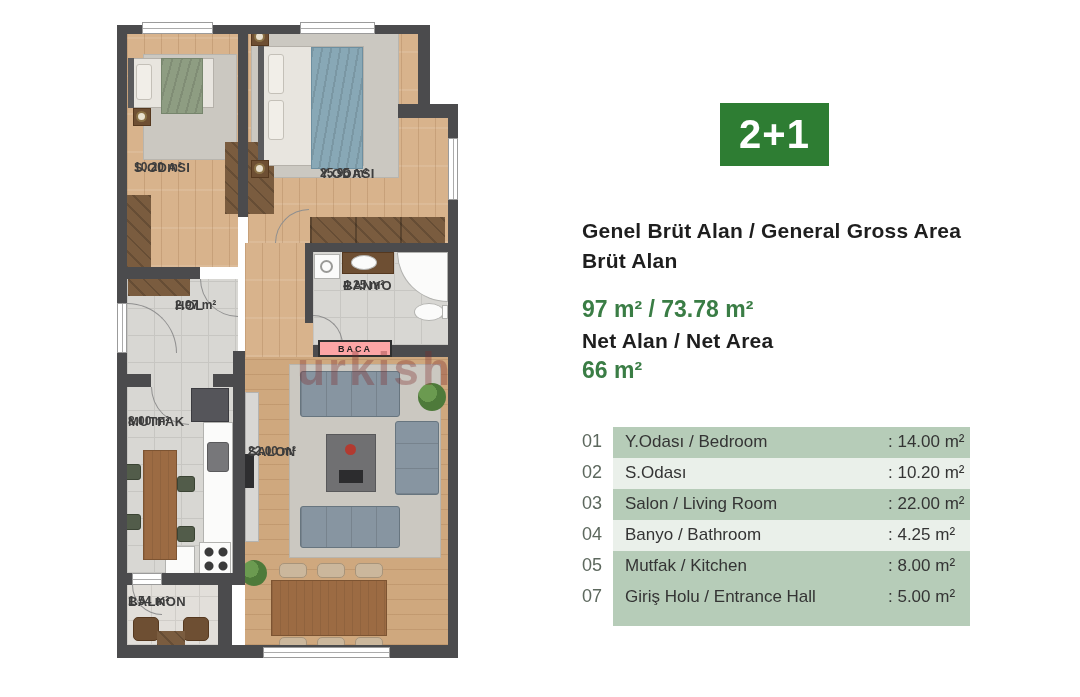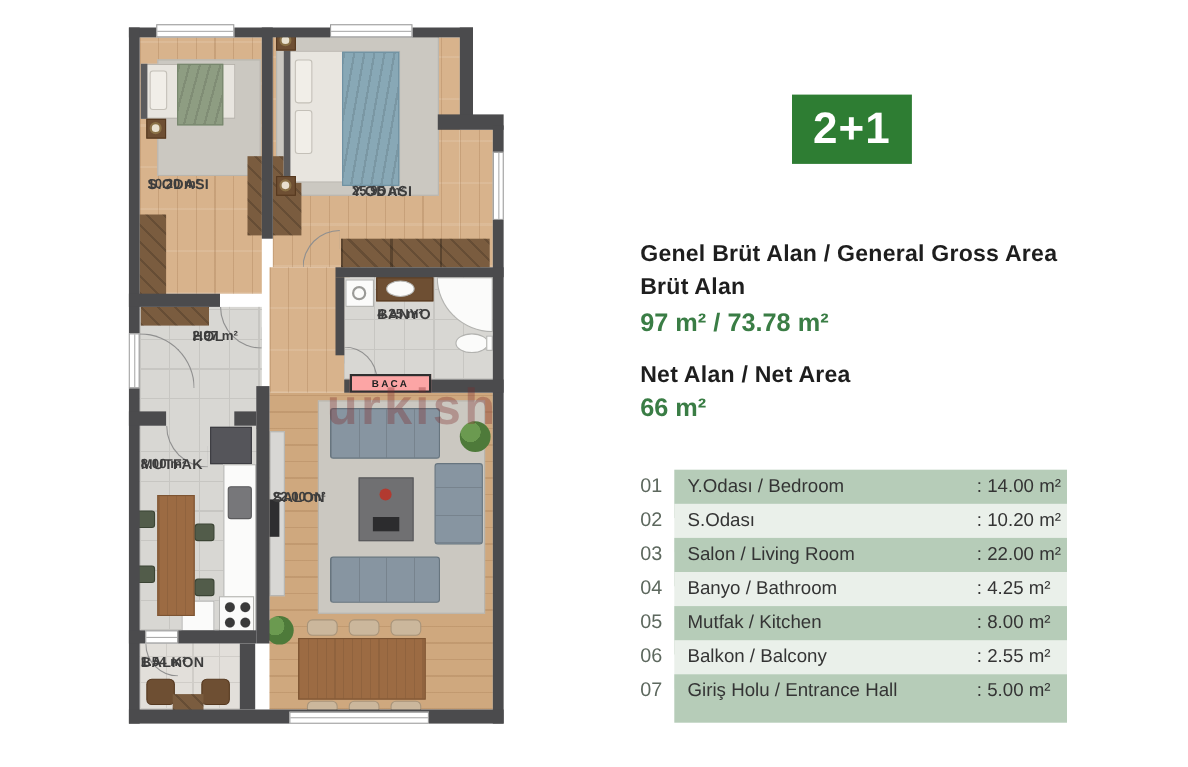--- a/index.html
+++ b/index.html
@@ -37,25 +37,25 @@
   .chairK{background:#525c4a;border:1px solid #3b4434;border-radius:3px;}
   .chairD{background:#cbb79c;border:1px solid #a8947a;border-radius:5px;}
   .plant{border-radius:50%;background:radial-gradient(circle at 35% 35%,#6b9a50 0 35%,#4e7a3a 36% 100%);}
   .rlabel{text-align:center;color:#3d3d3d;font-weight:bold;line-height:15px;z-index:6;width:90px;}
   .rlabel .n{font-size:13px;letter-spacing:.4px;}
   .rlabel .a{font-size:12px;}
   #baca{left:201px;top:326px;width:74px;height:17px;background:#fca5a5;border:2px solid #2f2f2f;z-index:6;
         font-size:9px;font-weight:bold;letter-spacing:2px;color:#222;display:flex;align-items:center;justify-content:center;}
   #wmark{left:180px;top:328px;z-index:7;font-size:46px;font-weight:bold;letter-spacing:3px;color:rgba(125,44,44,.34);white-space:nowrap;}
   
-  #badge{position:absolute;left:720px;top:86px;width:109px;height:63px;background:var(--badge_green,#2e7d33);
+  #badge{position:absolute;left:720px;top:103px;width:109px;height:63px;background:var(--badge_green,#2e7d33);
          color:#fff;font-size:40px;font-weight:bold;display:flex;align-items:center;justify-content:center;letter-spacing:1px;}
   .hline{position:absolute;left:582px;font-size:21px;font-weight:bold;color:var(--text_dark,#1e1e1e);letter-spacing:.2px;white-space:nowrap;}
   .gval{position:absolute;left:582px;font-size:23px;font-weight:bold;color:var(--value_green,#3a7d45);white-space:nowrap;}
-  #gross-title{top:219px;} #gross-sub{top:249px;} #gross-val{top:280px;}
+  #gross-title{top:219px;} #gross-sub{top:249px;} #gross-val{top:296px;}
   #net-title{top:329px;}   #net-val{top:357px;}
   #room-table{position:absolute;left:582px;top:427px;width:388px;}
   .trow{position:relative;height:29px;margin-bottom:2px;}
   .trow .num{position:absolute;left:0;top:0;width:28px;height:29px;line-height:29px;font-size:18px;color:var(--number_gray,#5d685e);}
   .trow .bar{position:absolute;left:31px;top:0;width:357px;height:44px;line-height:29px;}
   .trow.odd .bar{background:var(--row_dark,#b6ccb8);}
   .trow.even .bar{background:var(--row_light,#eaf0ea);}
   .bar .nm{position:absolute;left:12px;font-size:17px;color:#343434;white-space:nowrap;}
   .bar .val{position:absolute;left:275px;font-size:17px;color:#343434;white-space:nowrap;}
 </style>
@@ -246,27 +246,20 @@
         <span class="val">: 4.25 m²</span>
       </span>
     </div>
     <div class="trow odd">
       <span class="num">05</span>
       <span class="bar">
         <span class="nm">Mutfak / Kitchen</span>
         <span class="val">: 8.00 m²</span>
       </span>
     </div>
-    <div class="trow even">
-      <span class="num">06</span>
-      <span class="bar">
-        <span class="nm">Balkon / Balcony</span>
-        <span class="val">: 2.55 m²</span>
-      </span>
-    </div>
     <div class="trow odd">
       <span class="num">07</span>
       <span class="bar">
         <span class="nm">Giriş Holu / Entrance Hall</span>
         <span class="val">: 5.00 m²</span>
       </span>
     </div>
   </div>
 
 </div>

